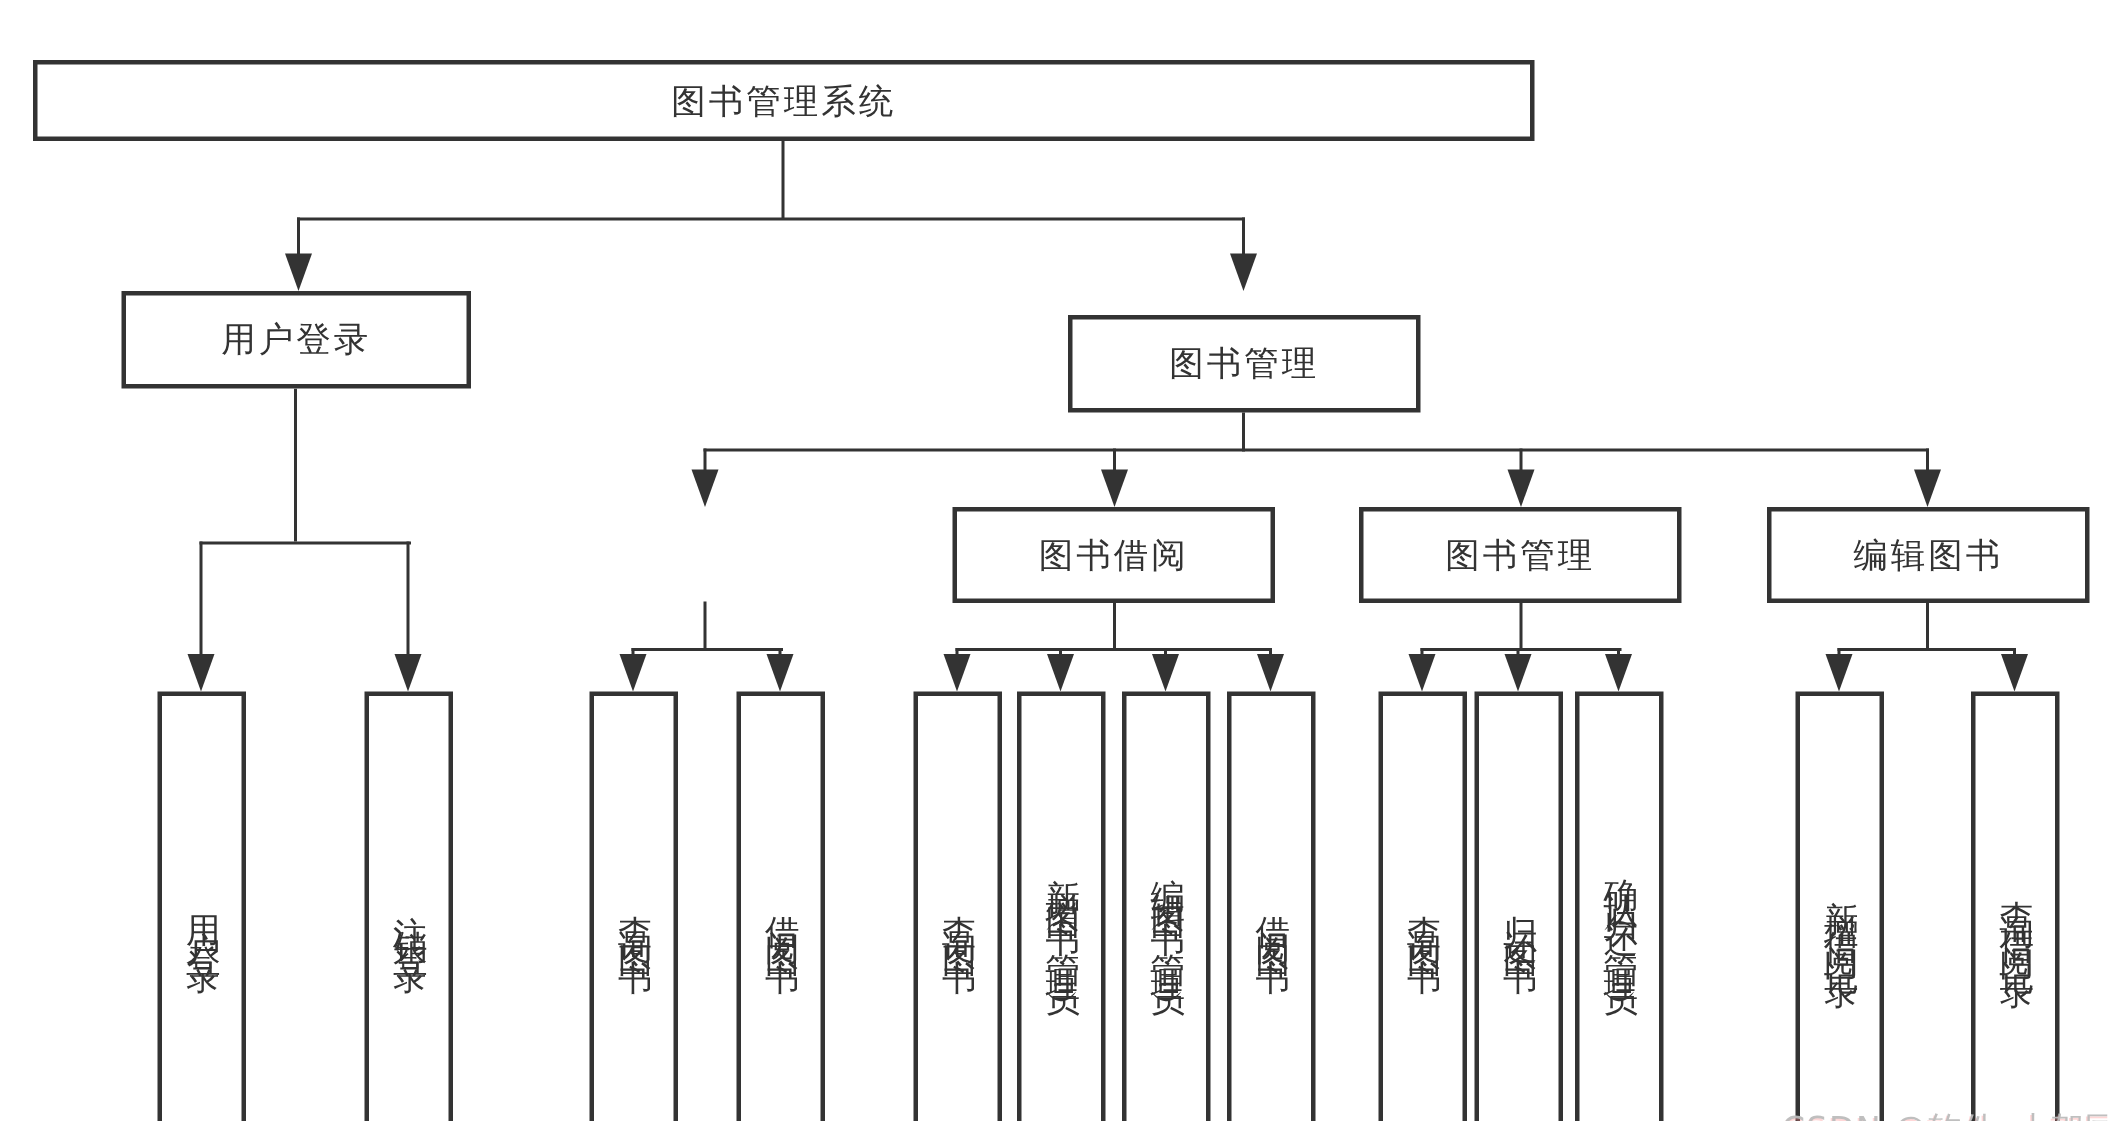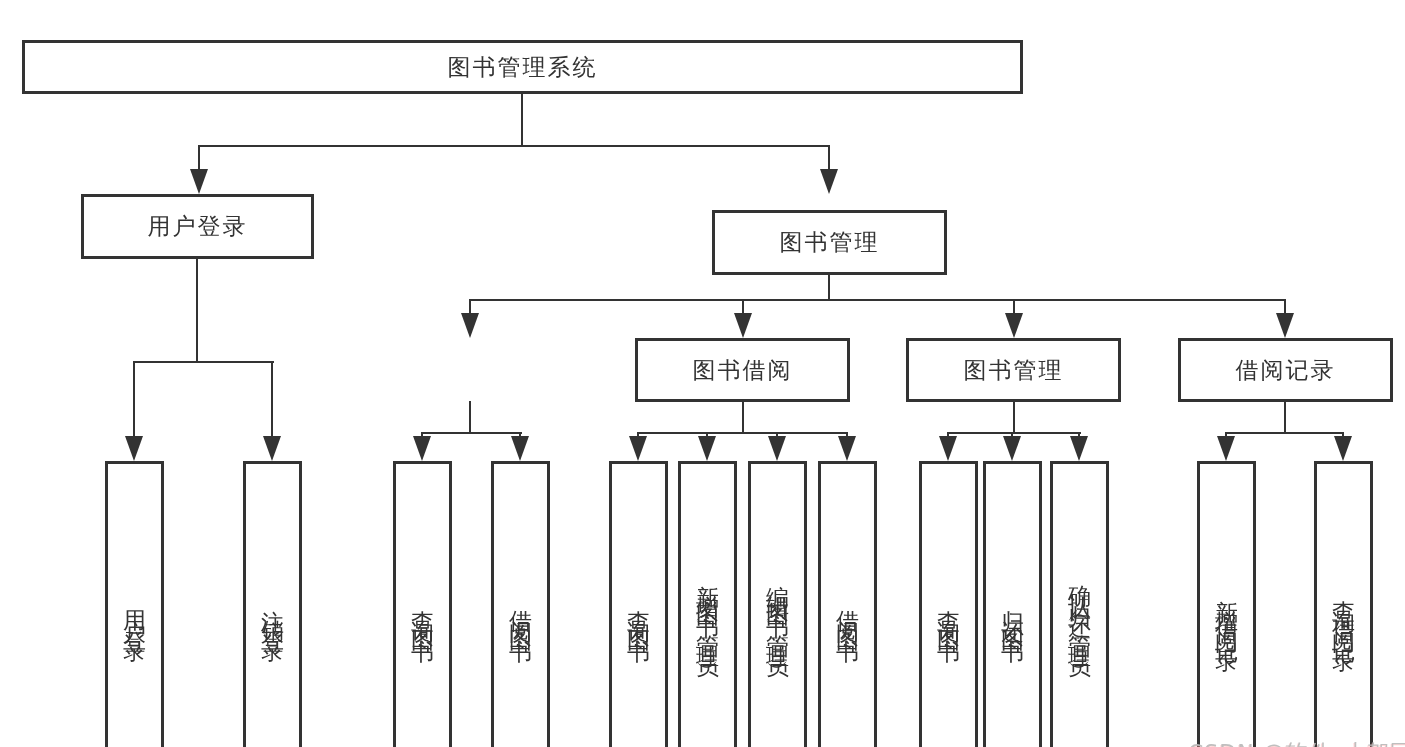--- a/index.html
+++ b/index.html
@@ -76,21 +76,21 @@
 
   <div class="box" style="left:635px;top:312px;width:215px;height:64px;text-align:right;">
     <span>图书借阅</span>
   </div>
 
   <div class="box" style="left:906px;top:312px;width:215px;height:64px;">
     <span>图书管理</span>
   </div>
 
   <div class="box" style="left:1178px;top:312px;width:215px;height:64px;">
-    <span>借阅记录</span>
+    <span>编辑图书</span>
   </div>
 
   <div class="box leaf" style="left:105px;top:435px;width:59px;height:301px;">
     <span>用户登录</span>
   </div>
   <div class="box leaf" style="left:243px;top:435px;width:59px;height:301px;">
     <span>注销登录</span>
   </div>
 
   <div class="box leaf" style="left:393px;top:435px;width:59px;height:301px;">

